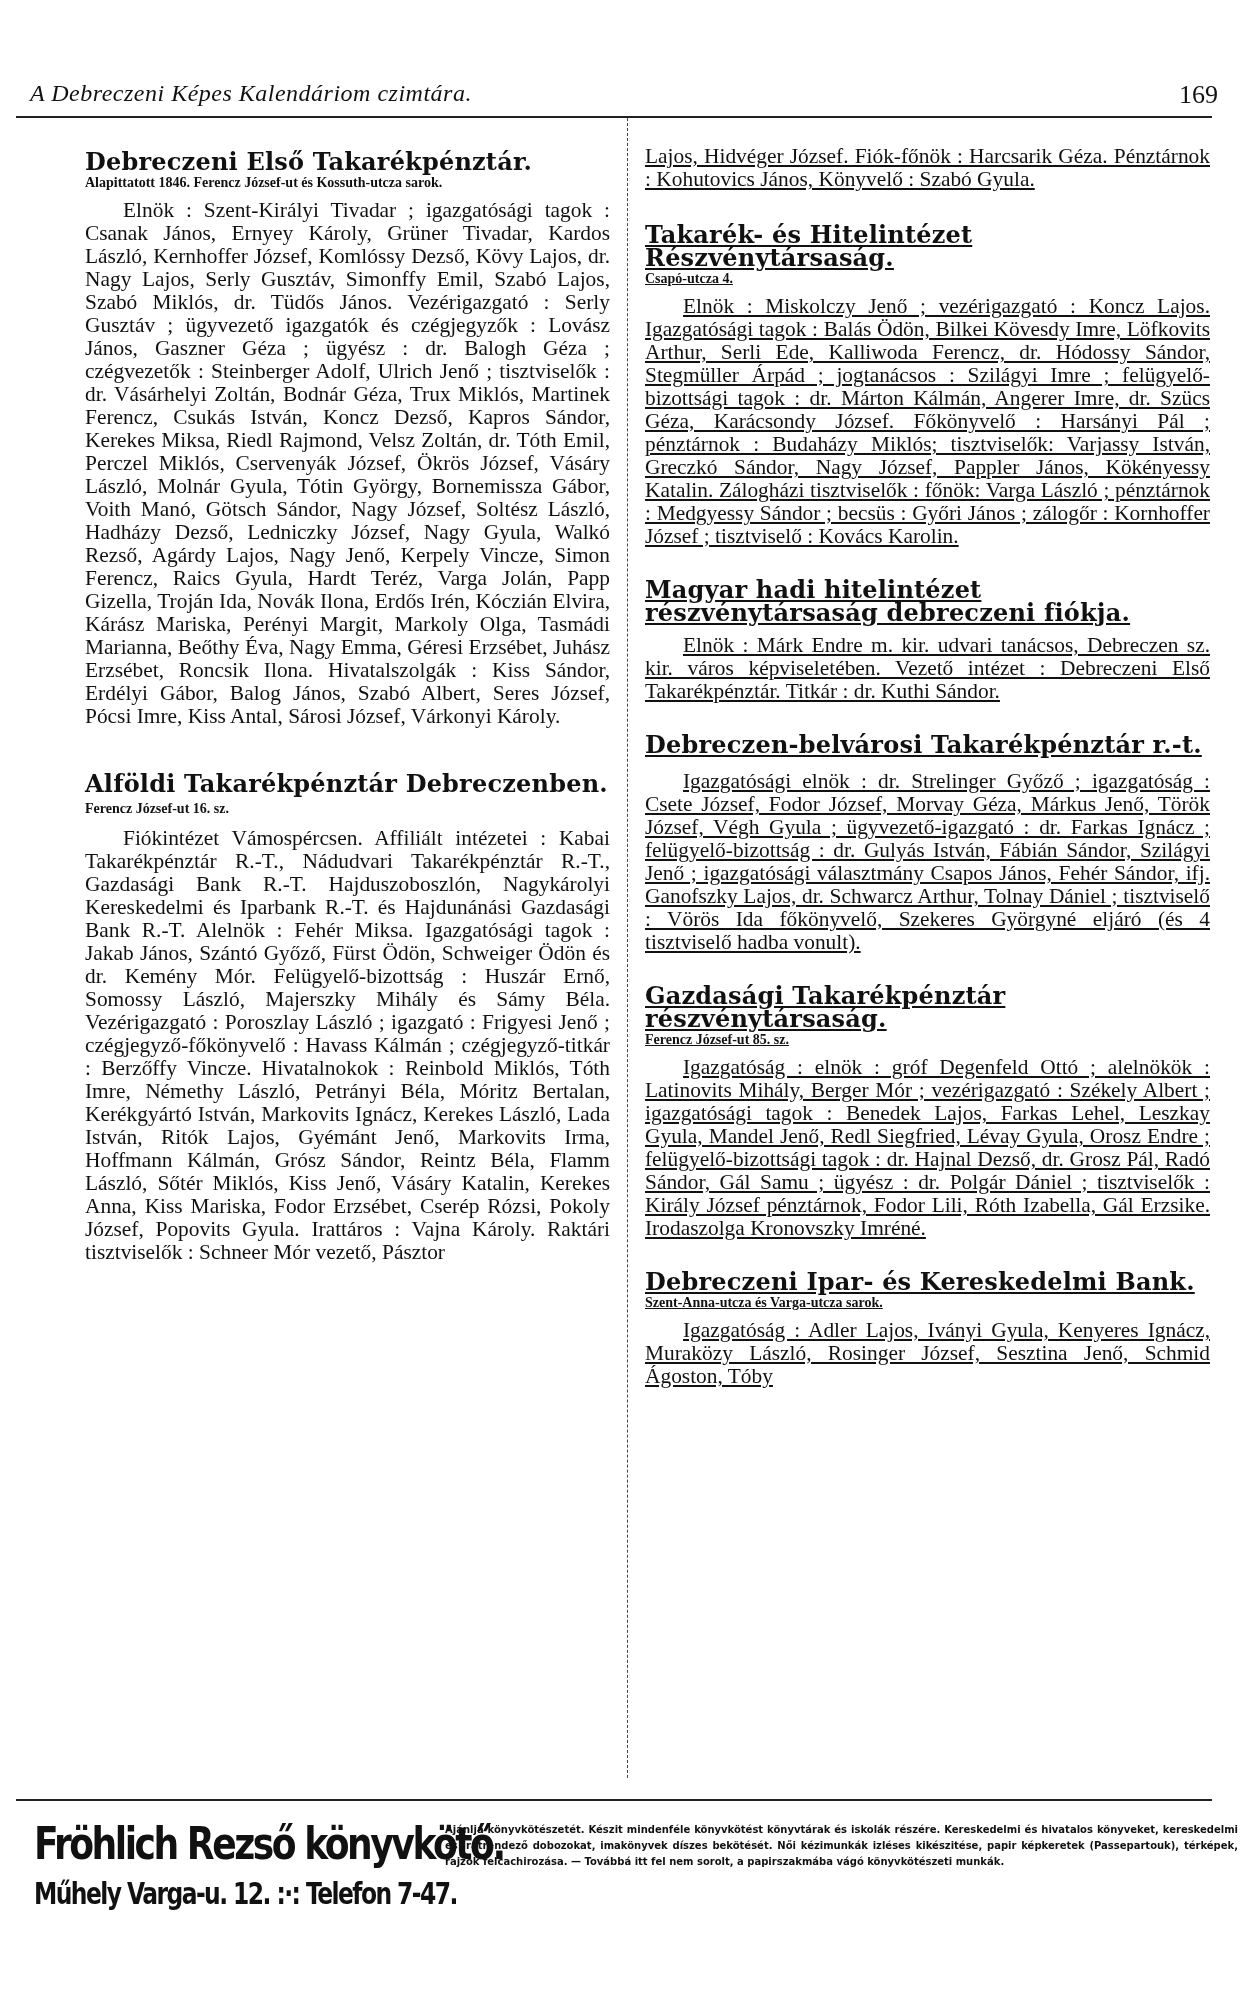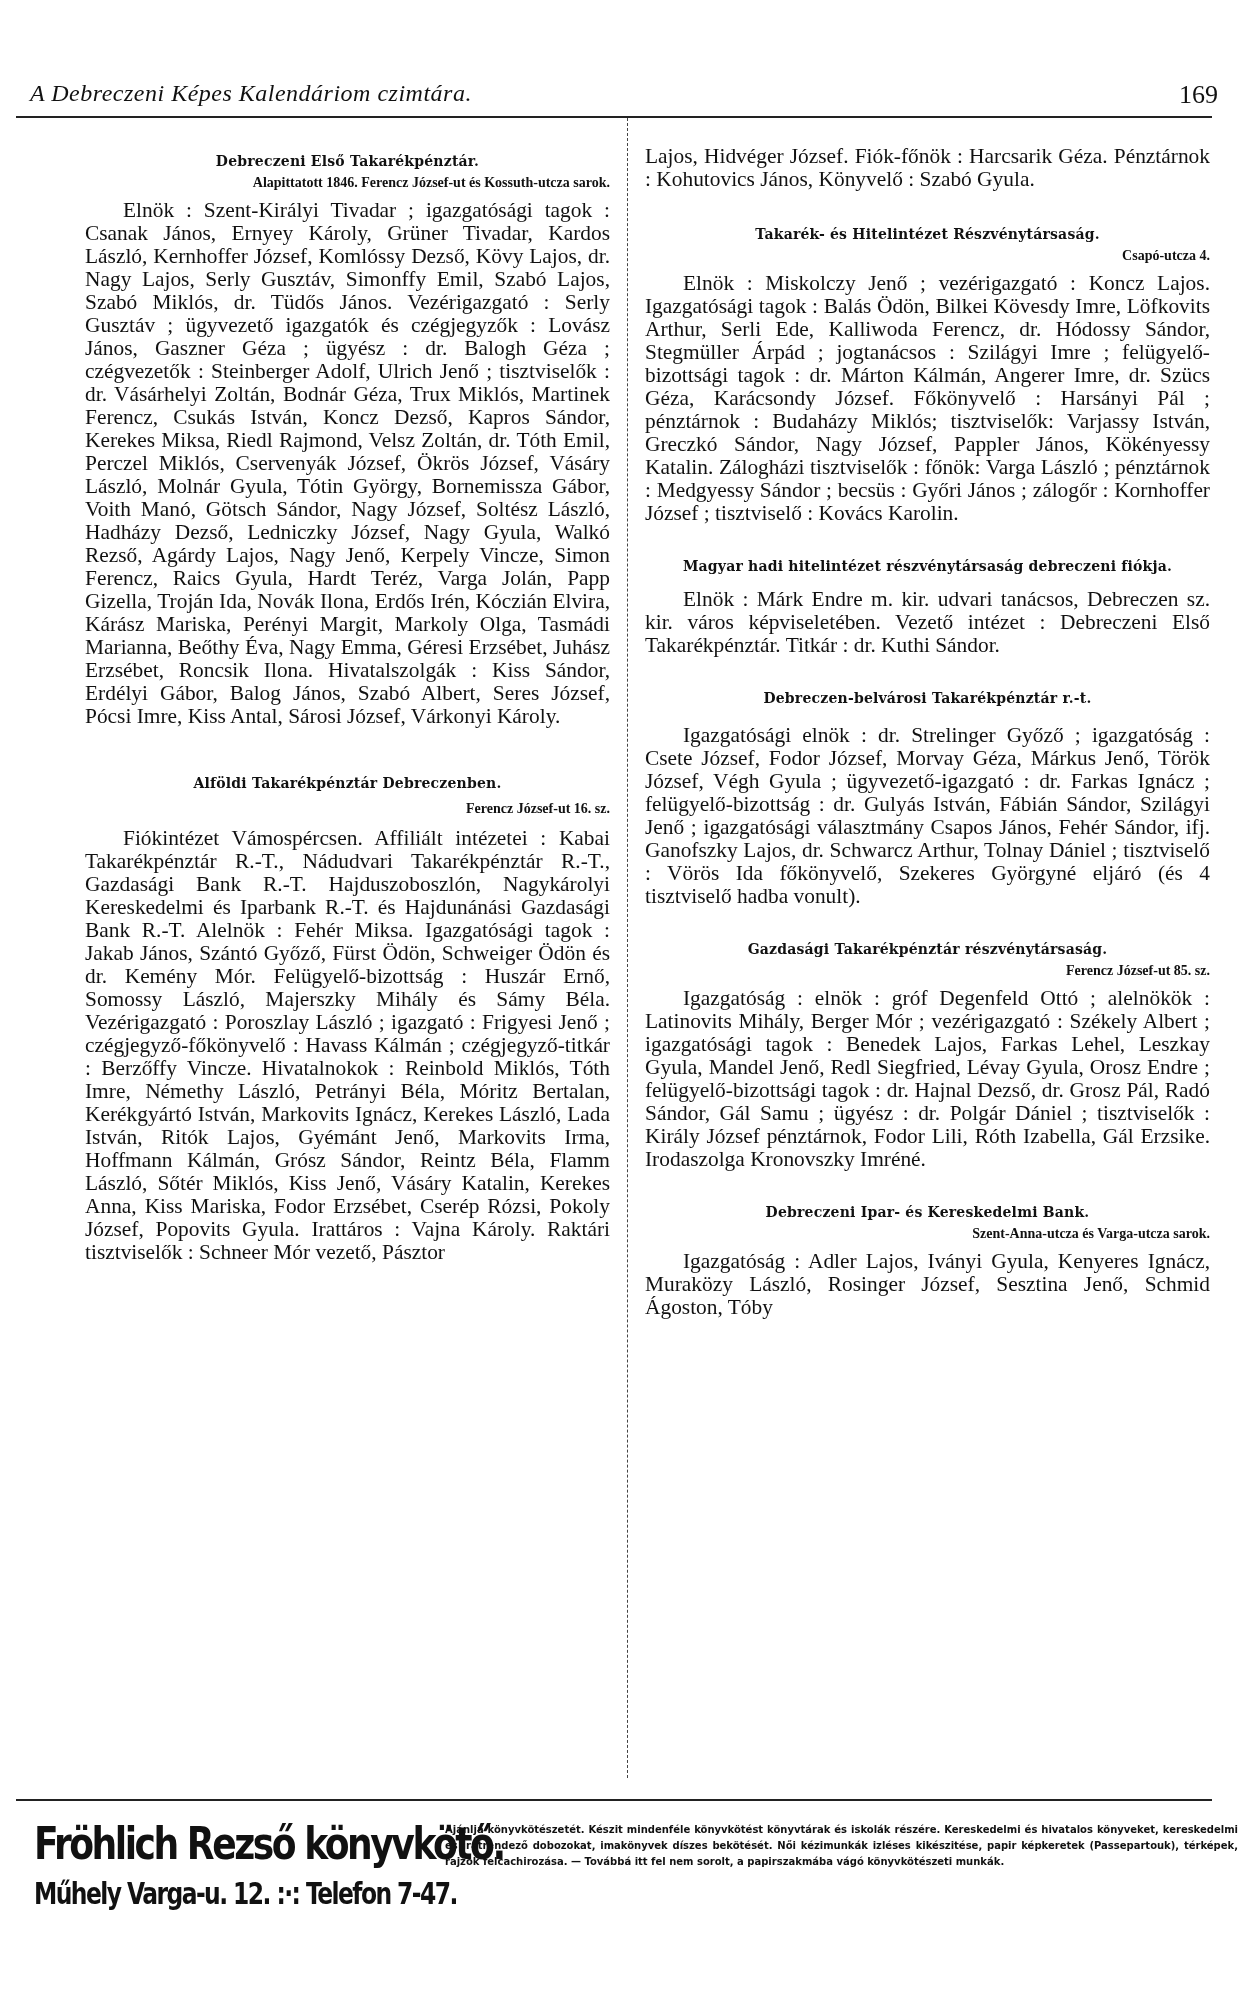--- a/index.html
+++ b/index.html
@@ -7,24 +7,24 @@
   .page { position: absolute; left: 0; top: 0; width: 1259px; height: 2000px; }
 
   .running-head { position: absolute; left: 18px; top: 78px; width: 1200px; height: 34px; }
   .running-title { position: absolute; left: 12px; right: 0; text-align: left; font-family: "Liberation Serif", serif; font-style: italic; font-size: 24px; letter-spacing: 0.5px; top: 2px; }
   .page-number { position: absolute; right: 0; top: 2px; font-family: "Liberation Serif", serif; font-size: 26px; }
   .head-rule { position: absolute; left: 16px; top: 116px; width: 1196px; height: 0; border-top: 2px solid #222; }
   .column-divider { position: absolute; left: 627px; top: 118px; width: 0; height: 1660px; border-left: 1px dashed #444; }
 
   .col { position: absolute; top: 150px; }
   .col-left { left: 85px; width: 525px; }
-  .col-right { left: 645px; width: 565px; top: 145px; }
+  .col-right { left: 645px; width: 565px; top: 145px; text-decoration: underline; }
 
-  .entry-title { font-family: "DejaVu Serif", serif; font-weight: bold; font-size: 14px; text-align: center; margin: 0 0 2px 0; line-height: 23px; letter-spacing: 0.2px; }
-  .entry-address { font-family: "Liberation Serif", serif; font-weight: bold; font-size: 14px; text-align: right; line-height: 16px; margin: 0 0 8px 0; }
+  .entry-title { font-family: "DejaVu Serif", serif; font-weight: bold; font-size: 24px; margin: 0 0 2px 0; line-height: 23px; letter-spacing: 0.2px; }
+  .entry-address { font-family: "Liberation Serif", serif; font-weight: bold; font-size: 14px; text-align: left; line-height: 16px; margin: 0 0 8px 0; }
   .entry-body { font-family: "Liberation Serif", serif; font-size: 21.4px; line-height: 23px; text-align: justify; margin: 0; hyphens: none; }
   .entry-body.indent { text-indent: 38px; }
   .entry { margin-bottom: 30px; }
   .entry.continuation { margin-bottom: 32px; }
 
   .foot-rule { position: absolute; left: 16px; top: 1799px; width: 1196px; height: 0; border-top: 2px solid #222; }
   .ad { position: absolute; left: 34px; top: 1818px; width: 1190px; height: 110px; }
   .ad-name { position: absolute; left: 0; top: 0; width: 430px; font-family: "DejaVu Sans", sans-serif; font-weight: bold; font-size: 44px; line-height: 52px; letter-spacing: -3px; transform: scaleX(0.82); transform-origin: left top; white-space: nowrap; }
   .ad-address { position: absolute; left: 0; top: 58px; width: 430px; font-family: "DejaVu Sans", sans-serif; font-weight: bold; font-size: 30px; line-height: 36px; letter-spacing: -2px; transform: scaleX(0.78); transform-origin: left top; white-space: nowrap; }
   .ad-text { position: absolute; left: 411px; top: 4px; width: 793px; font-family: "DejaVu Sans", sans-serif; font-weight: bold; font-size: 10px; line-height: 16px; text-align: justify; }

